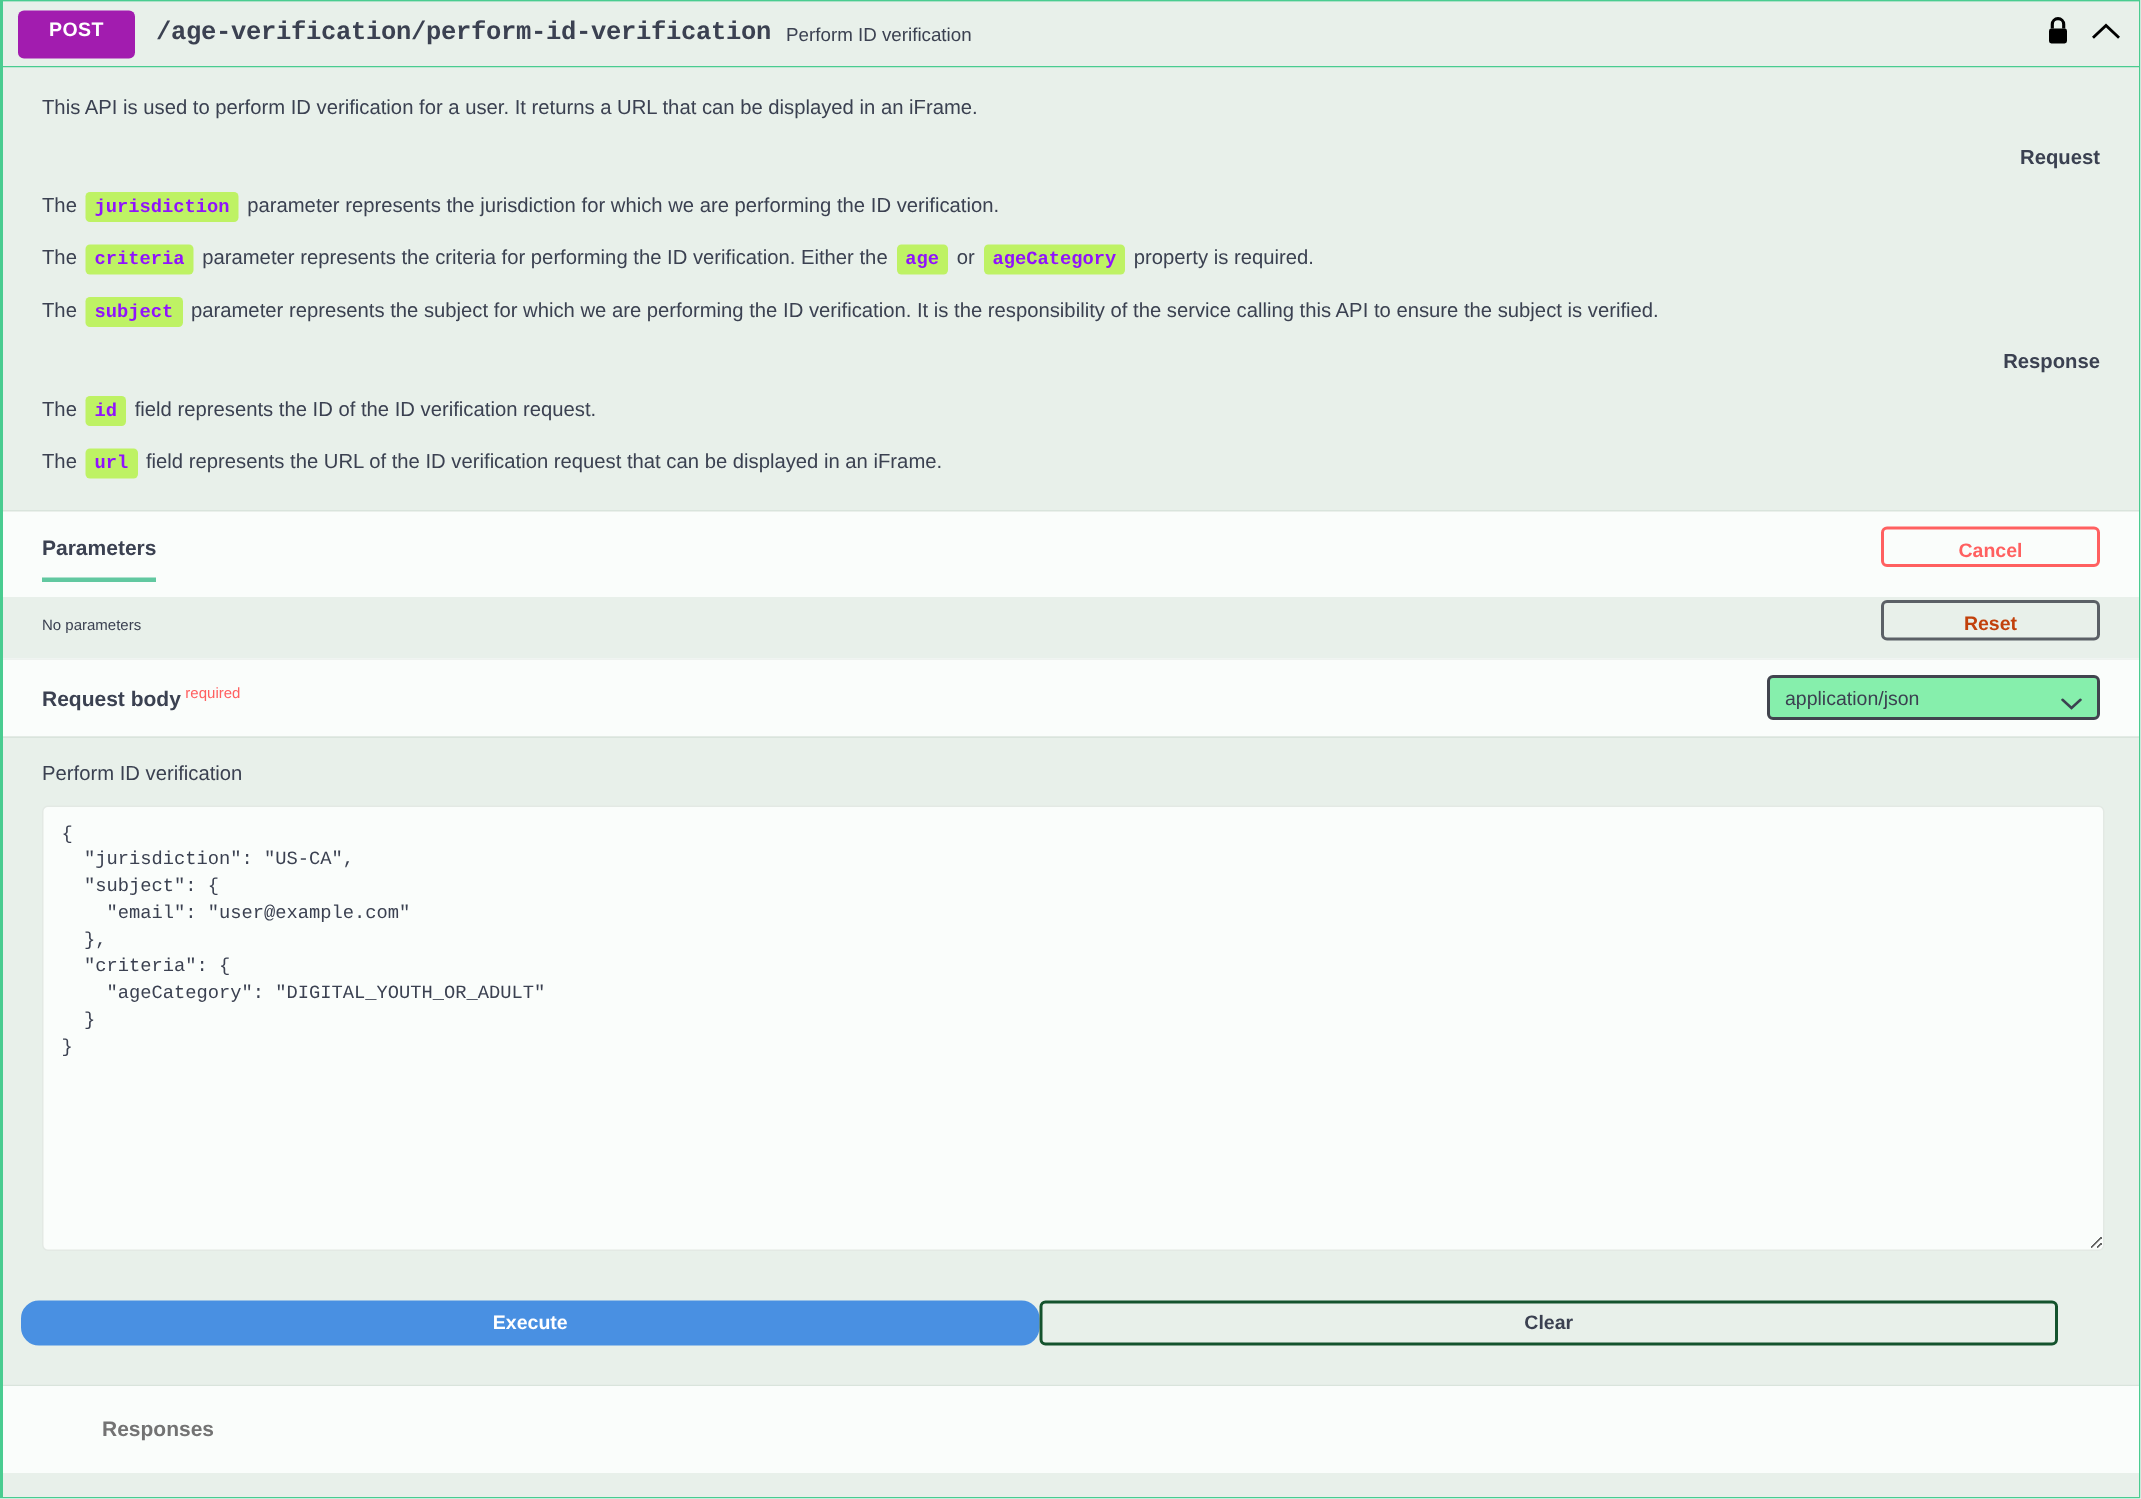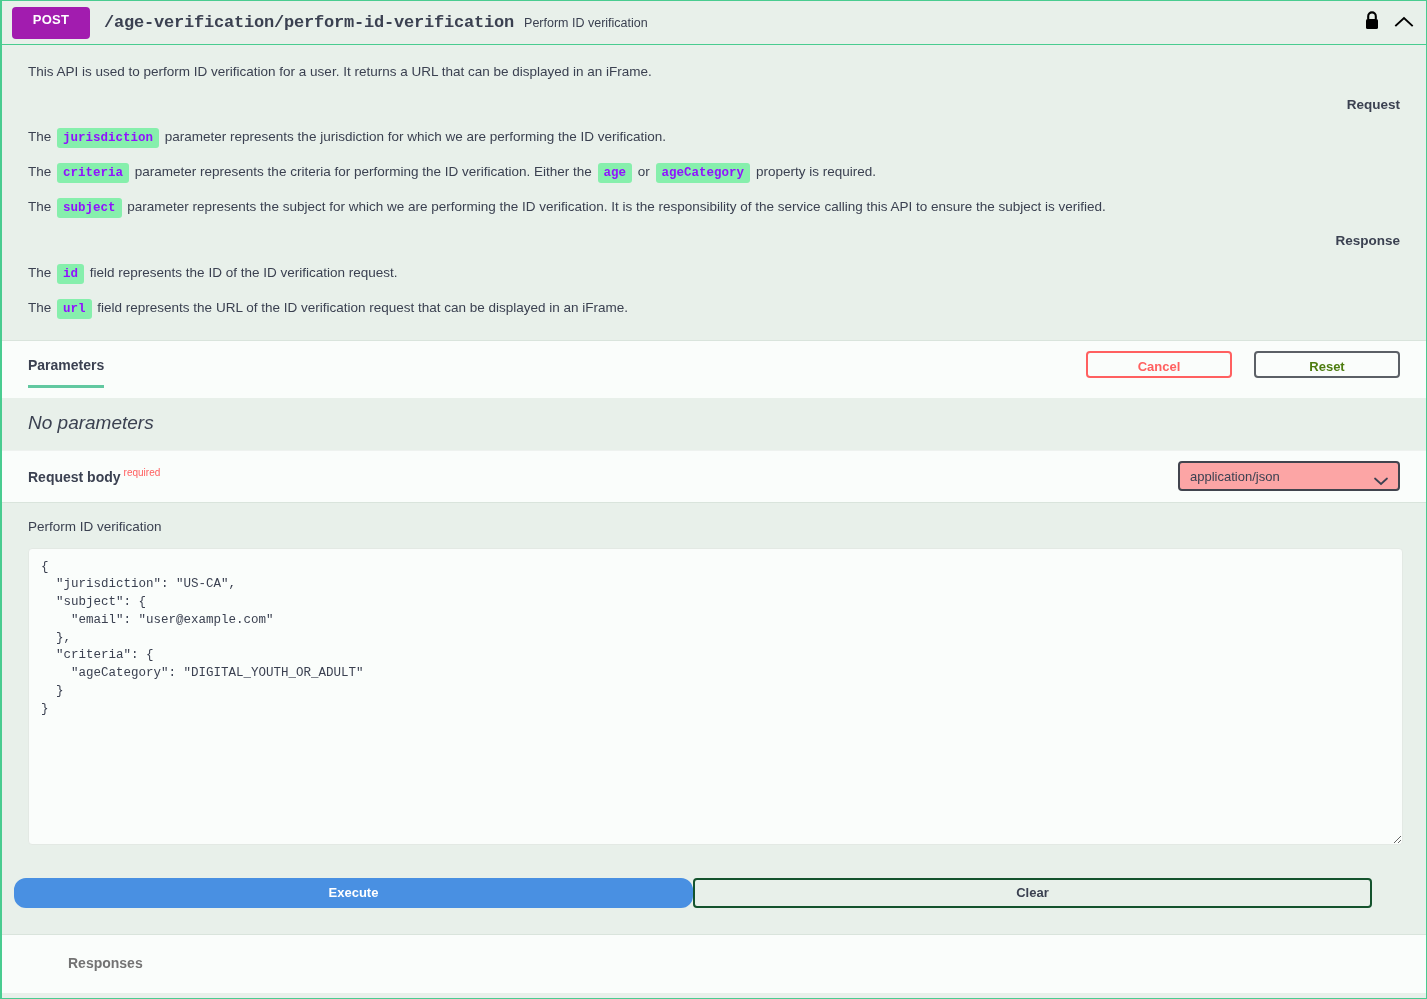--- a/index.html
+++ b/index.html
@@ -86,21 +86,21 @@
     font-weight: bold;
     color: #3b4151;
     margin: 0 0 16px 0;
     text-align: right;
   }
   code.inline {
     font-family: "Liberation Mono", monospace;
     font-size: 12.5px;
     font-weight: bold;
     color: #9012fe;
-    background: #86efac;
+    background: #bef264;
     border-radius: 3px;
     padding: 3px 6px;
     margin: 16px 2px;
     white-space: nowrap;
   }
 
   
   .row-white { background: #fafdfb; }
   .row-tint  { background: #e8f0ea; }
 
@@ -118,41 +118,41 @@
     font-weight: bold;
     color: #3b4151;
     padding-bottom: 12px;
     border-bottom: 3px solid #61c8a0;
     display: inline-block;
   }
   .header-btns {
     display: flex;
     gap: 22px;
     margin-top: -6px;
+    flex-direction: column;
   }
   .btn-cancel, .btn-reset {
     width: 146px;
     height: 27px;
     line-height: 25px;
     text-align: center;
     font-size: 13px;
     font-weight: bold;
     border-radius: 4px;
     background: transparent;
     cursor: pointer;
     font-family: "Liberation Sans", sans-serif;
   }
   .btn-cancel { border: 2px solid #ff6060; color: #ff6060; }
-  .btn-reset  { border: 2px solid #5b6066; color: #4d7c0f; text-align: center; }
+  .btn-reset  { border: 2px solid #5b6066; color: #c2410c; text-align: center; }
 
   .no-parameters {
     padding: 14px 26px 16px 26px;
-    font-size: 19px;
-    color: #3b4151;
-    font-style: italic;
+    font-size: 10px;
+    color: #3b4151;
   }
 
   .reqbody-header {
     display: flex;
     align-items: center;
     justify-content: space-between;
     padding: 12px 26px;
     height: 52px;
     border-top: 1px solid #eef2ef;
   }
@@ -172,21 +172,21 @@
   .content-type {
     position: relative;
     width: 222px;
     height: 30px;
   }
   .content-type select {
     width: 100%;
     height: 100%;
     border: 2px solid #41444e;
     border-radius: 4px;
-    background: #fca5a5;
+    background: #86efac;
     color: #3b4151;
     font-size: 13px;
     font-family: "Liberation Sans", sans-serif;
     padding: 0 32px 0 10px;
     -webkit-appearance: none;
     appearance: none;
     cursor: pointer;
   }
   .content-type .chev {
     position: absolute;

